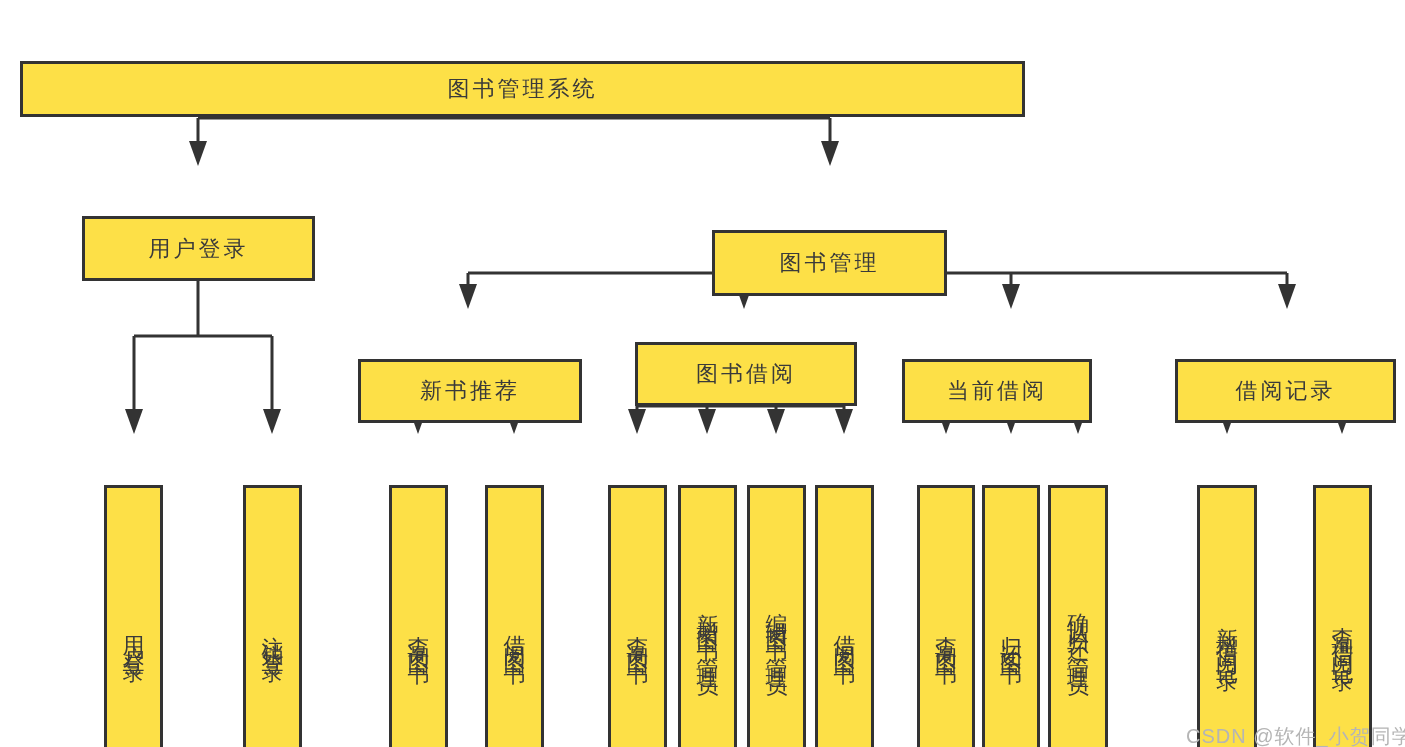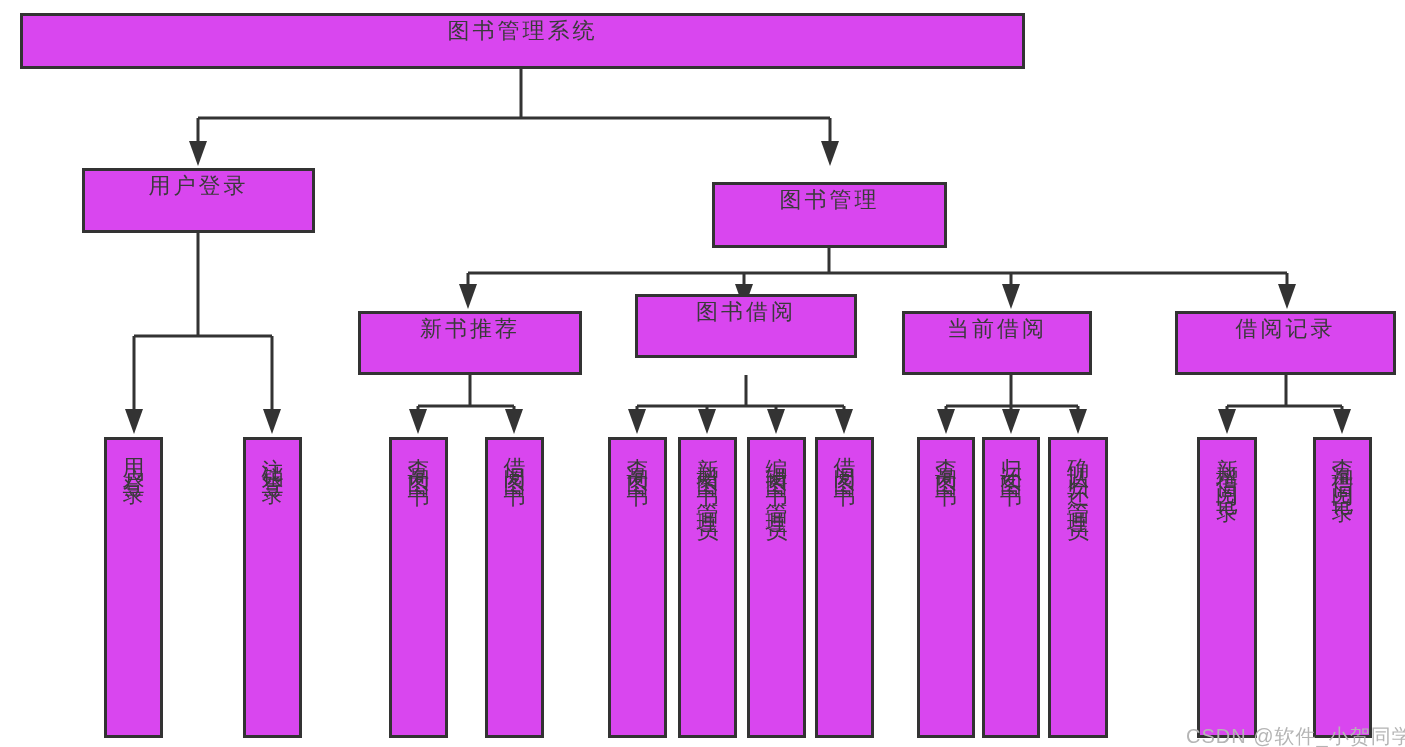--- a/index.html
+++ b/index.html
@@ -7,24 +7,25 @@
     position:relative;
     width:1405px;height:747px;
     background:#fff;
     font-family:"Liberation Sans","DejaVu Sans",sans-serif;
     overflow:hidden;
   }
   #connector-svg{position:absolute;left:0;top:0;z-index:1;}
   .node{
     position:absolute;
     border:3px solid #333;
-    background:#d946ef;
-    display:flex;justify-content:center;
+    background:#fde047;
+    display:flex;align-items:center;justify-content:center;
     box-sizing:border-box;
     z-index:2;
+    margin-top:48px;
   }
   .node span{
     color:#3a3a3a;
     font-size:22px;
     letter-spacing:3px;
     white-space:nowrap;
   }
   
   #n-root   {left:20px;  top:13px;  width:1005px; height:56px;}
   #n-login  {left:82px;  top:168px; width:233px;  height:65px;}

